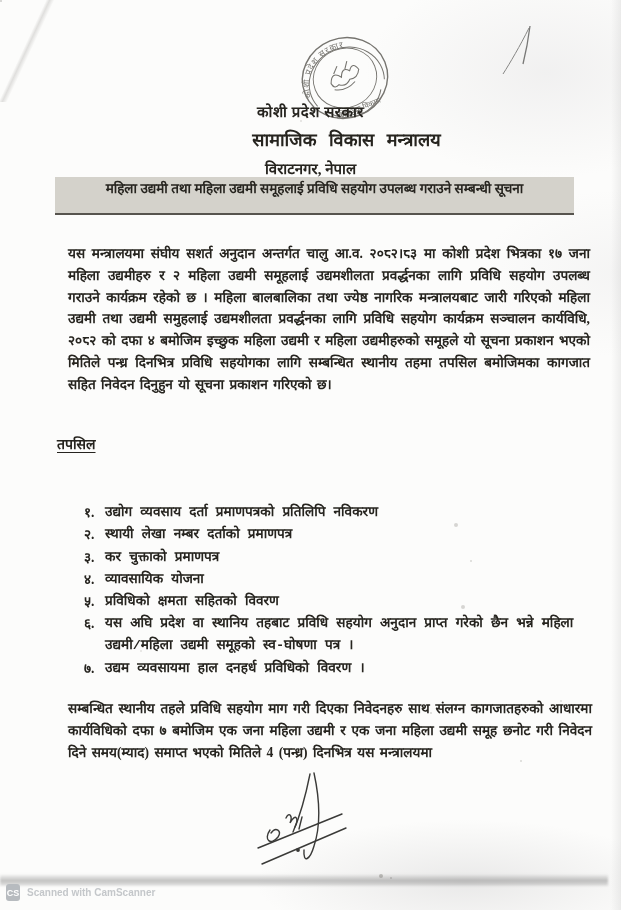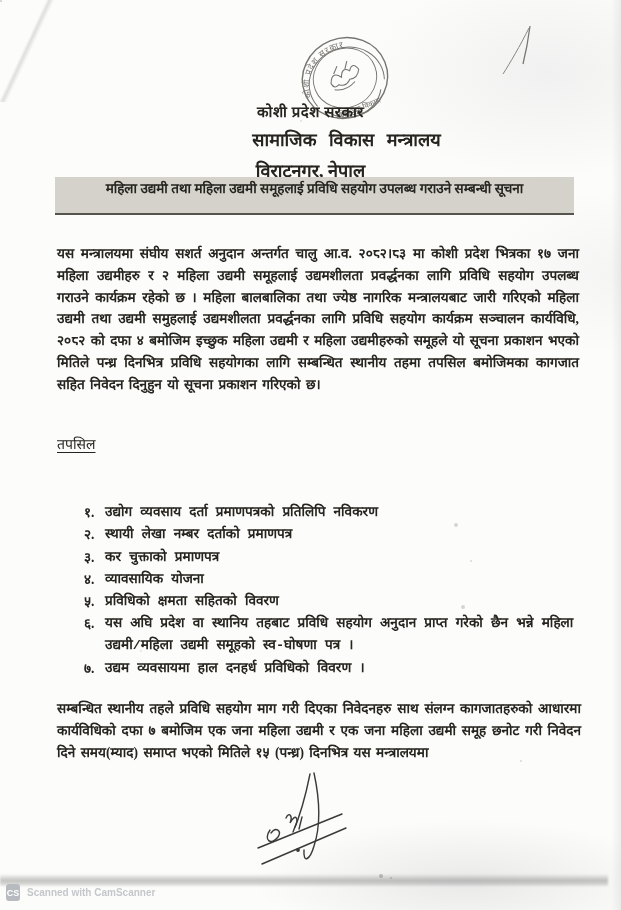--- a/index.html
+++ b/index.html
@@ -11,33 +11,33 @@
       radial-gradient(ellipse 300px 90px at 75% 97%, rgba(160,158,160,.20), transparent 70%),
       linear-gradient(to left, rgba(150,150,150,.14), transparent 10px),
       #fcfcfb;
     font-family:"Liberation Serif","DejaVu Serif",serif;
     color:#26241f;
   }
   .abs{position:absolute;}
   .ctr{left:0;width:621px;text-align:center;}
   .hdr-gov{top:101px;font-size:15px;font-weight:700;letter-spacing:.5px;}
   .hdr-min{top:127px;font-size:18px;font-weight:700;word-spacing:8px;margin-left:36px;}
-  .hdr-loc{top:158px;font-size:18px;font-weight:600;}
+  .hdr-loc{top:158px;font-size:15px;font-weight:600;}
   .title-band{
     top:177px;left:55px;width:513px;padding:2px 3px 15px 3px;
     background:#d4d2cb;border-bottom:2px solid #57544e;
     font-size:13.5px;font-weight:700;text-align:center;line-height:19px;
   }
   .date-line{top:202px;font-size:13.5px;font-weight:700;}
   .para{
     font-size:13.6px;line-height:21.8px;font-weight:600;
-    text-align:justify;word-spacing:2px;
+    text-align:justify;word-spacing:2px;margin-left:11px;
   }
   .p1{top:243px;left:57px;width:522px;}
-  .tapasil{top:434px;left:57px;font-size:14px;font-weight:400;text-decoration:underline;text-underline-offset:3px;}
+  .tapasil{top:434px;left:57px;font-size:14px;font-weight:700;text-decoration:underline;text-underline-offset:3px;}
   .intro{top:457px;left:57px;width:522px;}
   .doc-list{top:502px;left:84px;width:500px;}
   .doc-item{display:flex;font-size:13.6px;line-height:21.8px;font-weight:600;margin-bottom:0.5px;}
   .doc-num{width:21px;flex:0 0 21px;}
   .doc-text{flex:1;font-family:Liberation Mono, monospace;}
   .closing{top:698px;left:57px;width:524px;}
   .seal-svg{left:278px;top:28px;opacity:.8;}
   .penmark-svg{left:493px;top:18px;opacity:.8;}
   .signature-svg{left:246px;top:768px;}
   .bottom-shadow{
@@ -125,21 +125,21 @@
     <div class="doc-item">
       <span class="doc-num">६.</span>
       <span class="doc-text">यस अघि प्रदेश वा स्थानिय तहबाट प्रविधि सहयोग अनुदान प्राप्त गरेको छैन भन्ने महिला उद्यमी/महिला उद्यमी समूहको स्व-घोषणा पत्र ।</span>
     </div>
     <div class="doc-item">
       <span class="doc-num">७.</span>
       <span class="doc-text">उद्यम व्यवसायमा हाल दनहर्ध प्रविधिको विवरण ।</span>
     </div>
   </div>
 
-  <div class="abs para closing">सम्बन्धित स्थानीय तहले प्रविधि सहयोग माग गरी दिएका निवेदनहरु साथ संलग्न कागजातहरुको आधारमा कार्यविधिको दफा ७ बमोजिम एक जना महिला उद्यमी र एक जना महिला उद्यमी समूह छनोट गरी निवेदन दिने समय(म्याद) समाप्त भएको मितिले १५ (पन्ध्र) दिनभित्र यस मन्त्रालयमा</div>
+  <div class="abs para closing">सम्बन्धित स्थानीय तहले प्रविधि सहयोग माग गरी दिएका निवेदनहरु साथ संलग्न कागजातहरुको आधारमा कार्यविधिको दफा ७ बमोजिम एक जना महिला उद्यमी र एक जना महिला उद्यमी समूह छनोट गरी निवेदन दिने समय(म्याद) समाप्त भएको मितिले 4 (पन्ध्र) दिनभित्र यस मन्त्रालयमा</div>
 
   <svg class="abs signature-svg" width="136" height="108" viewBox="0 0 136 108">
     <g stroke="#3a3a38" stroke-width="1.4" fill="none" stroke-linecap="round">
       <path d="M64 6 C 60 26 54 48 47 64"></path>
       <path d="M68 5 C 73 28 76 54 68 78 C 64 92 57 96 58 82"></path>
       <path d="M40 50 c 3 -7 7 -2 4 5 c 6 -11 9 -4 5 4 m 7 -10 l -3 12"></path>
       <path d="M24 62 c -7 10 1 16 8 7 c 4 -6 -2 -11 -7 -4"></path>
       <path d="M12 80 L 96 46"></path>
       <path d="M16 96 L 100 60"></path>
       <circle cx="52" cy="82" r="1.2" fill="#3a3a38"></circle>

